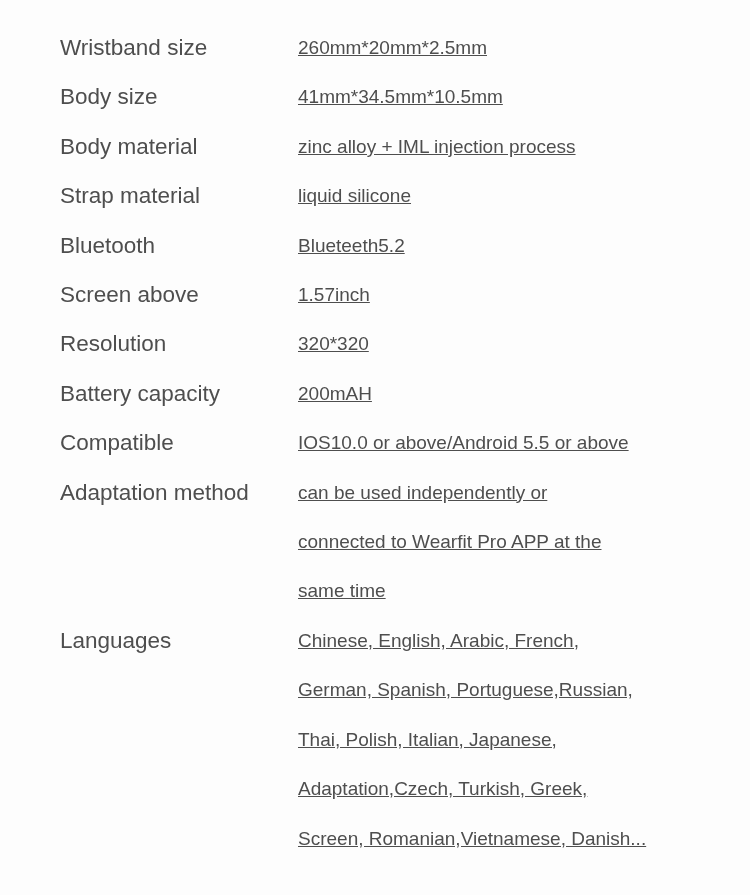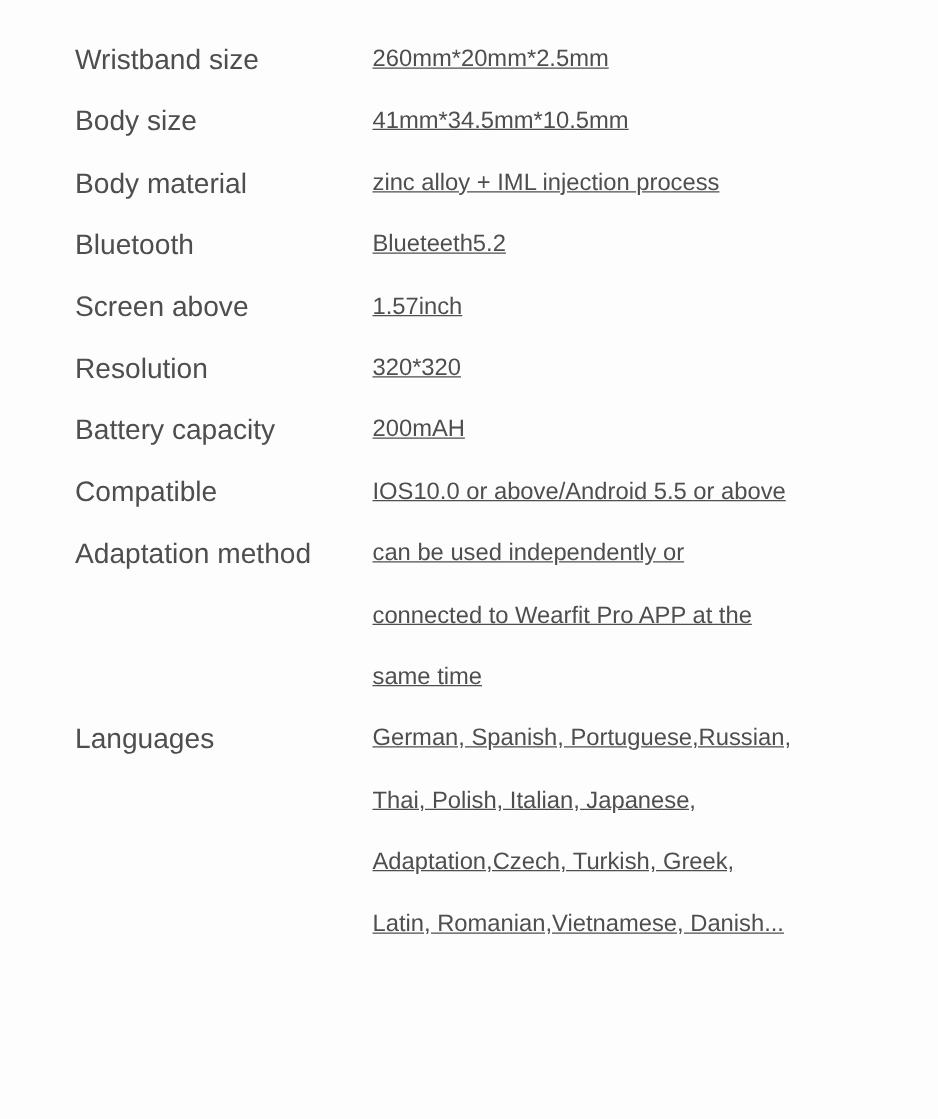--- a/index.html
+++ b/index.html
@@ -58,20 +58,26 @@
         <div class="spec-value-line">41mm*34.5mm*10.5mm</div>
       </div>
     </div>
     <div class="spec-row">
       <div class="spec-label">Body material</div>
       <div class="spec-value">
         <div class="spec-value-line">zinc alloy + IML injection process</div>
       </div>
     </div>
     <div class="spec-row">
+      <div class="spec-label">Strap material</div>
+      <div class="spec-value">
+        <div class="spec-value-line">liquid silicone</div>
+      </div>
+    </div>
+    <div class="spec-row">
       <div class="spec-label">Bluetooth</div>
       <div class="spec-value">
         <div class="spec-value-line">Blueteeth5.2</div>
       </div>
     </div>
     <div class="spec-row">
       <div class="spec-label">Screen above</div>
       <div class="spec-value">
         <div class="spec-value-line">1.57inch</div>
       </div>
@@ -98,19 +104,20 @@
       <div class="spec-label">Adaptation method</div>
       <div class="spec-value">
         <div class="spec-value-line">can be used independently or</div>
         <div class="spec-value-line">connected to Wearfit Pro APP at the</div>
         <div class="spec-value-line">same time</div>
       </div>
     </div>
     <div class="spec-row">
       <div class="spec-label">Languages</div>
       <div class="spec-value">
+        <div class="spec-value-line">Chinese, English, Arabic, French,</div>
         <div class="spec-value-line">German, Spanish, Portuguese,Russian,</div>
         <div class="spec-value-line">Thai, Polish, Italian, Japanese,</div>
         <div class="spec-value-line">Adaptation,Czech, Turkish, Greek,</div>
-        <div class="spec-value-line">Latin, Romanian,Vietnamese, Danish...</div>
+        <div class="spec-value-line">Screen, Romanian,Vietnamese, Danish...</div>
       </div>
     </div>
   </div>
 
 </body></html>

